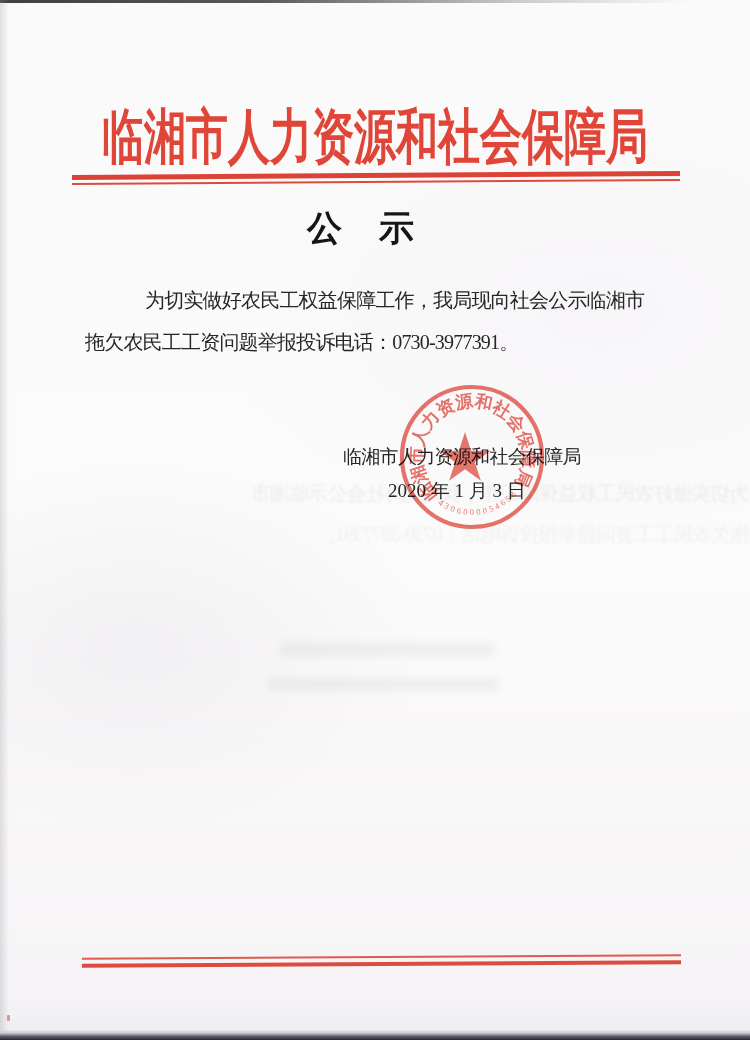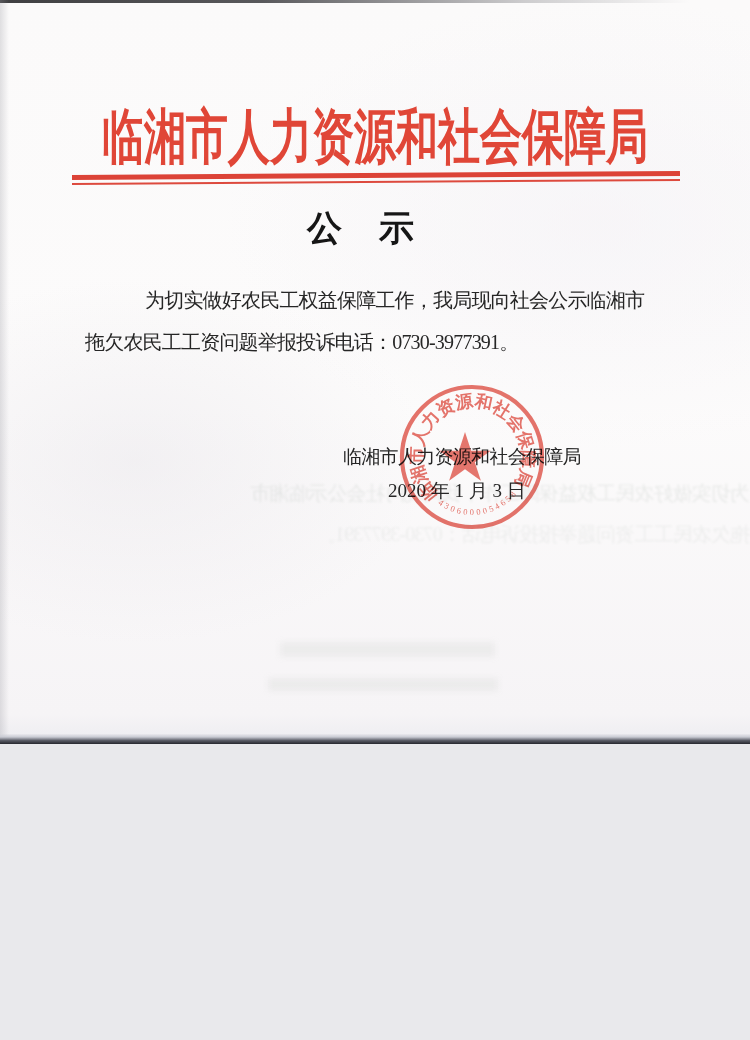--- a/index.html
+++ b/index.html
@@ -1,17 +1,17 @@
 <!DOCTYPE html>
 <html><head>
 <meta charset="utf-8">
 <style>
   html,body{margin:0;padding:0;background:#e9e9ec;}
   .page{
-    position:relative;width:750px;height:744px;overflow:hidden;
+    position:relative;width:750px;height:1040px;overflow:hidden;
     background:
       radial-gradient(ellipse 420px 260px at 18% 62%, rgba(225,222,228,.35), rgba(0,0,0,0) 70%),
       radial-gradient(ellipse 500px 300px at 80% 30%, rgba(244,242,246,.6), rgba(0,0,0,0) 75%),
       linear-gradient(180deg,#fbfafa 0%,#fcfbfb 55%,#f6f4f6 96%,#ececf0 100%);
     font-family:"Liberation Serif","DejaVu Serif",serif;
   }
   
   .scan-top-edge{position:absolute;top:0;left:0;width:100%;height:3px;
     background:linear-gradient(to right,#3f3f41 0%,#59595c 35%,rgba(120,120,125,.35) 70%,rgba(120,120,125,0) 92%);}
   .scan-left-edge{position:absolute;top:0;left:0;width:9px;height:100%;

